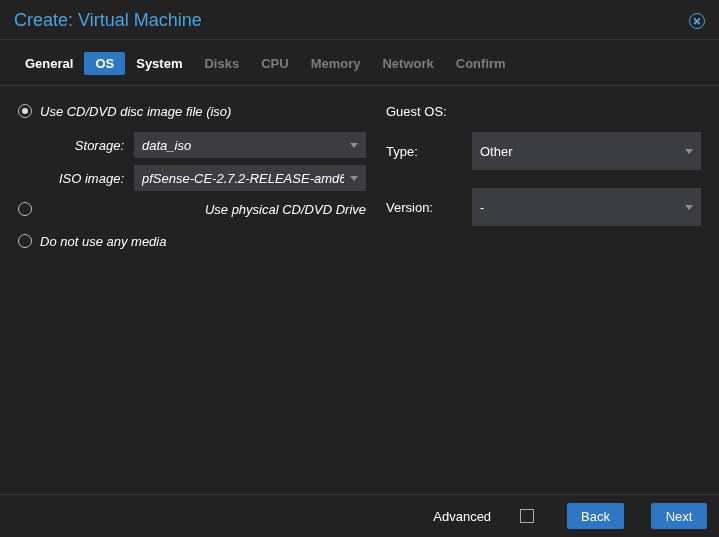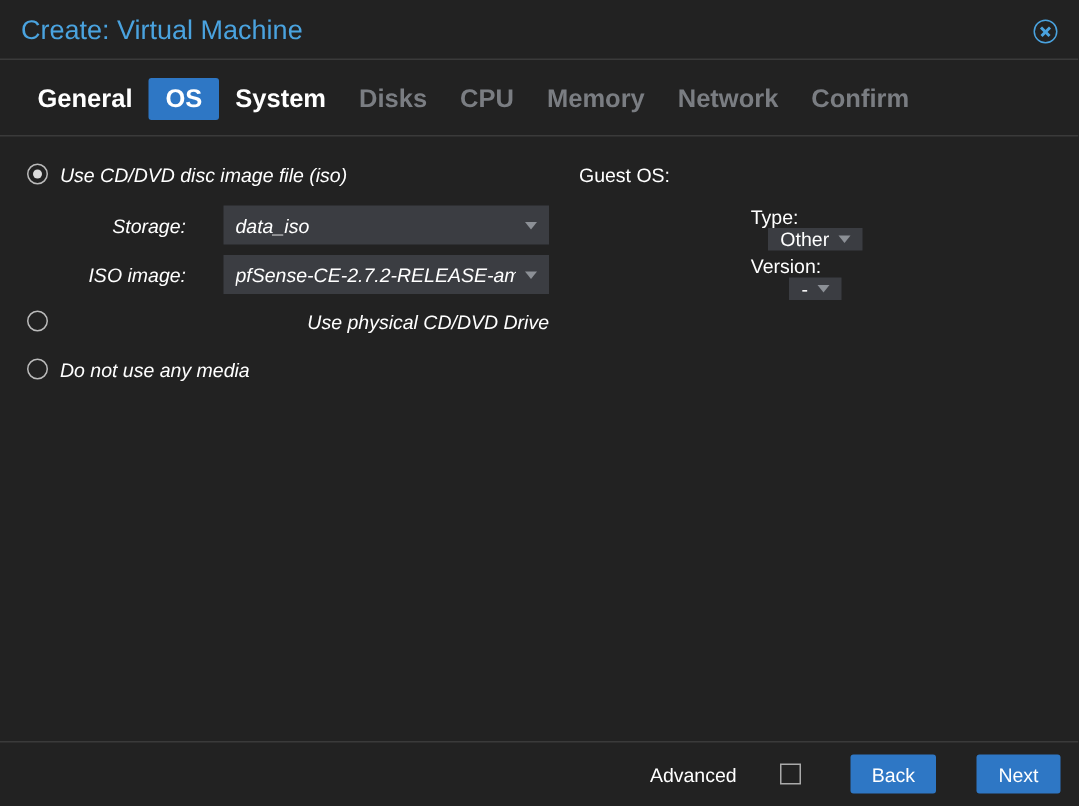--- a/index.html
+++ b/index.html
@@ -49,21 +49,21 @@
     display: flex;
     gap: 0;
     padding: 12px 14px 10px 14px;
     border-bottom: 1px solid #3a3a3a;
   }
   .tab {
     padding: 4px 11px;
     color: #fff;
     cursor: pointer;
     font-weight: bold;
-    font-size: 17px;
+    font-size: 13px;
   }
   .tab.active {
     background: #2e77c5;
     border-radius: 2px;
   }
   .tab.disabled {
     color: #7a7d82;
     cursor: default;
   }
 
@@ -97,21 +97,20 @@
     width: 6px; height: 6px;
     background: #ddd;
     border-radius: 50%;
     top: 50%; left: 50%;
     transform: translate(-50%,-50%);
   }
   .field-row {
     display: flex;
     align-items: center;
     margin-bottom: 7px;
-    gap: 15px;
   }
   .field-label {
     width: 116px;
     text-align: right;
     padding-right: 10px;
   }
   .dropdown {
     flex: 1;
     background: #3b3d42;
     height: 26px;
@@ -137,22 +136,21 @@
   }
   .section-title {
     height: 22px;
     display: flex;
     align-items: center;
     margin-bottom: 10px;
   }
   .r-field-row {
     display: flex;
     align-items: center;
-    margin-bottom: 3px;
-    flex-direction: column;
+    margin-bottom: 18px;
   }
   .r-label {
     width: 86px;
   }
   .r-drop {
     flex: 1;
     background: #3b3d42;
     height: 38px;
     display: flex;
     align-items: center;

